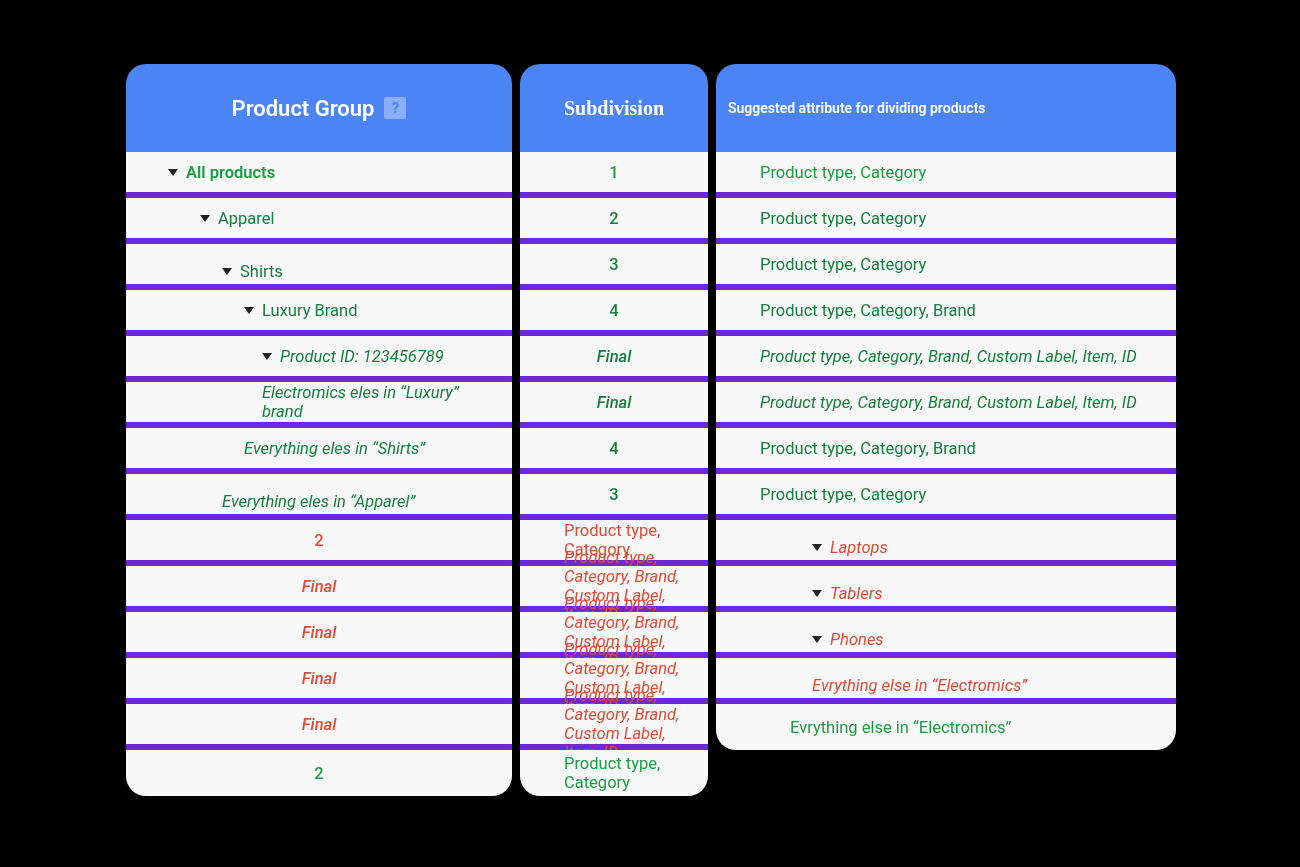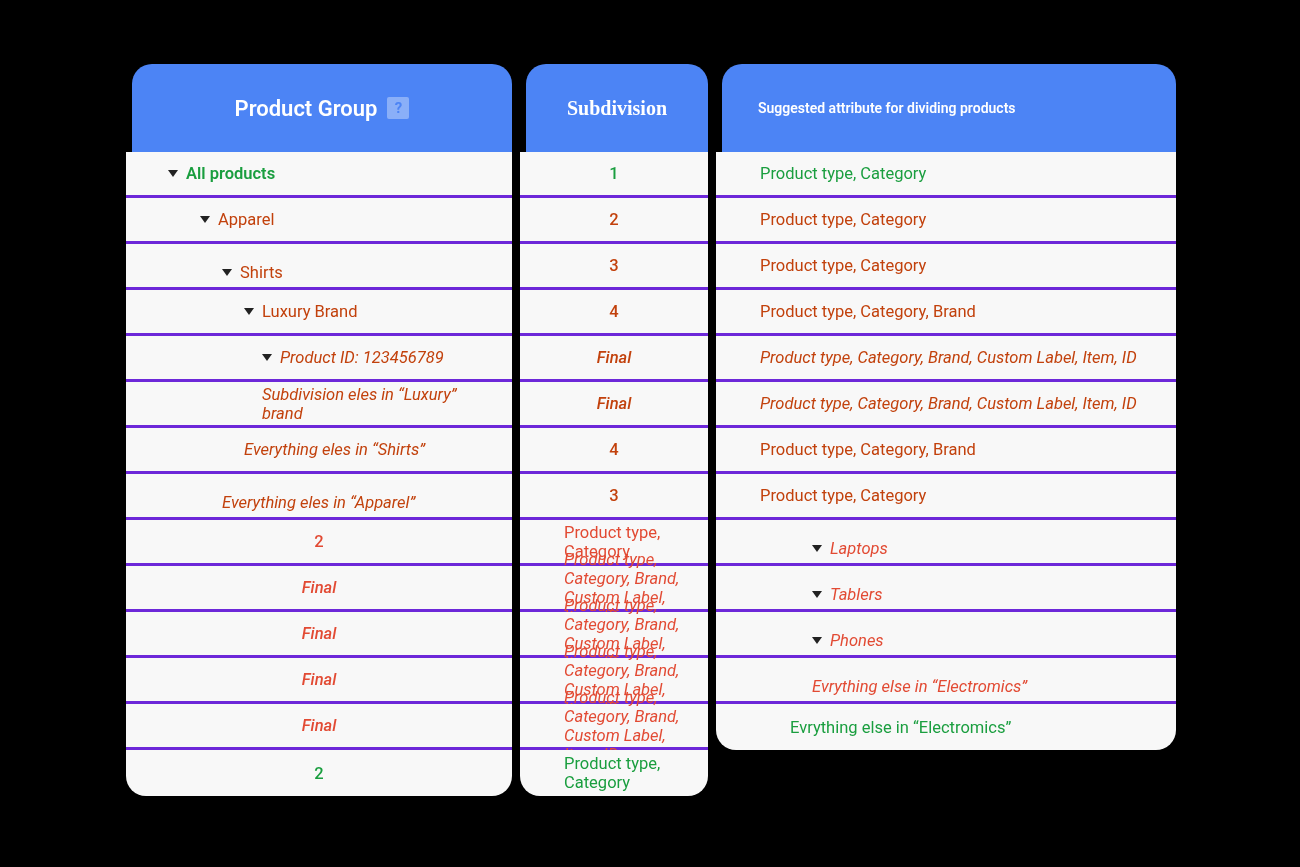--- a/index.html
+++ b/index.html
@@ -13,25 +13,24 @@
   .table-container {
     display: grid;
     grid-template-columns: 386px 188px 460px;
     column-gap: 8px;
   }
   .header-cell {
     background: #4c84f5;
     color: #fff;
     font-weight: 600;
     font-size: 20px;
-    padding: 20px 36px;
+    padding: 20px 12px;
     display: flex;
     align-items: center;
     height: 88px;
-    margin-left: 6px;
   }
   .header-cell.product-group {
     border-top-left-radius: 20px;
     border-top-right-radius: 20px;
     justify-content: center;
     font-size: 22px;
   }
   .header-cell.subdivision {
     border-top-left-radius: 20px;
     border-top-right-radius: 20px;
@@ -53,21 +52,21 @@
     height: 22px;
     background: rgba(255,255,255,0.35);
     color: #4c84f5;
     font-size: 15px;
     font-weight: 700;
     margin-left: 10px;
     border-radius: 2px;
   }
   .body-cell {
     background: #f8f8f8;
-    border-bottom: 3px solid #6d28d9;
+    border-bottom: 6px solid #6d28d9;
     height: 46px;
     display: flex;
     align-items: center;
     font-size: 16.5px;
     padding: 0 18px;
   }
   .body-cell.col-sub { justify-content: center; font-weight: 500; }
   .body-cell.col-attr { padding-left: 44px; }
   .body-cell.col-group {}
   .last-row.col-group { border-bottom-left-radius: 20px; border-bottom-right-radius: 20px; border-bottom: none; }
@@ -75,21 +74,21 @@
   .last-row.col-attr  { border-bottom-left-radius: 20px; border-bottom-right-radius: 20px; border-bottom: none; }
   .caret {
     width: 0; height: 0;
     border-left: 5px solid transparent;
     border-right: 5px solid transparent;
     border-top: 7px solid #222;
     margin-right: 8px;
     flex-shrink: 0;
   }
   .green  { color: #1a9e3f; }
-  .blue   { color: #c2410c; }
+  .blue   { color: #15803d; }
   .red    { color: #e24a33; }
   .italic { font-style: italic; }
   .bold   { font-weight: 600; }
   .indent-0 { padding-left: 24px; }
   .indent-1 { padding-left: 56px; }
   .indent-2 { padding-left: 78px; margin-top: 14px; }
   .indent-3 { padding-left: 100px; }
   .indent-4 { padding-left: 118px; }
   .group-label { display: flex; align-items: center; }
 </style>
@@ -169,21 +168,21 @@
   </div>
   <div class="body-cell col-sub blue italic">
       <span>Final</span>
     </div>
   <div class="body-cell col-attr blue italic">
       <span>Product type, Category, Brand, Custom Label, Item, ID</span>
     </div>
 
   <div class="body-cell col-group">
     <div class="group-label indent-4 blue italic">
-      <span>Subdivision eles in “Luxury” brand</span>
+      <span>Electromics eles in “Luxury” brand</span>
     </div>
   </div>
   <div class="body-cell col-sub blue italic">
       <span>Final</span>
     </div>
   <div class="body-cell col-attr blue italic">
       <span>Product type, Category, Brand, Custom Label, Item, ID</span>
     </div>
 
   <div class="body-cell col-group">

